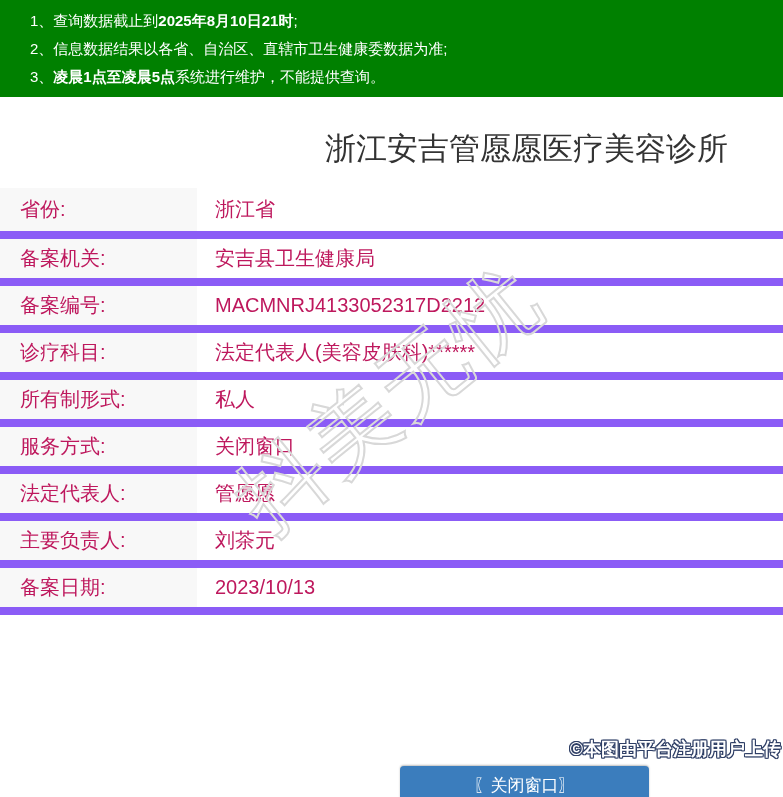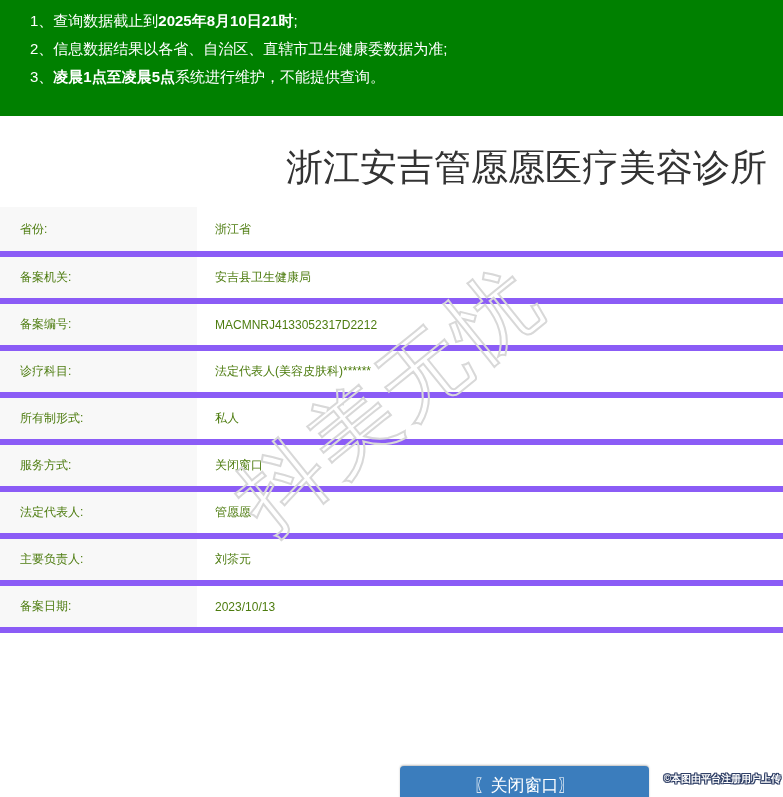--- a/index.html
+++ b/index.html
@@ -1,52 +1,52 @@
 <!DOCTYPE html>
 <html><head>
 <meta charset="utf-8">
 <style>
   * { margin:0; padding:0; box-sizing:border-box; }
   html,body { width:783px; height:797px; background:#ffffff; overflow:hidden;
               font-family:"Liberation Sans","DejaVu Sans",sans-serif; color:#333; }
   .page { position:relative; width:783px; height:797px; overflow:hidden; background:#fff; }
 
   
-  .notice-bar { width:783px; height:116px; background:#008000; color:#fff;
+  .notice-bar { width:783px; height:97px; background:#008000; color:#fff;
                 padding:7px 10px 0 30px; font-size:15px; }
   .notice-line { line-height:28px; white-space:nowrap; }
   .notice-line b { font-weight:bold; }
 
   
   .title-wrap { margin:35px 0 0 270px; text-align:center; }
-  .page-title { font-size:37px; font-weight:400; color:#333; line-height:33px; }
+  .page-title { font-size:31px; font-weight:400; color:#333; line-height:33px; }
 
   
   table.info { width:783px; border-collapse:collapse; margin-top:23px; }
-  table.info td { height:47px; vertical-align:middle; font-size:12px; color:#4d7c0f;
-                  border-bottom:6px solid #8b5cf6; }
+  table.info td { height:47px; vertical-align:middle; font-size:20px; color:#be185d;
+                  border-bottom:8px solid #8b5cf6; }
   td.cell-label { width:197px; background:#f8f8f8; padding-left:20px; }
   td.cell-value { padding-left:18px; }
 
   
   .wm-diagonal { position:absolute; left:390px; top:400px; z-index:5;
                  transform:translate(-50%,-50%) rotate(-39deg);
                  font-size:86px; letter-spacing:4px; white-space:nowrap;
                  color:transparent; -webkit-text-stroke:2px #d8d8d8;
                  pointer-events:none; }
 
   
   .close-btn { position:absolute; left:400px; top:766px; width:249px; height:40px;
                background:#3b7dbd; border:none; border-radius:4px; color:#fff;
                font-size:17px; line-height:38px; text-align:center; cursor:pointer;
                box-shadow:0 -1px 2px rgba(0,0,0,0.25); }
 
   
-  .wm-bottom { position:absolute; right:2px; top:772px; z-index:6;
-               font-size:10px; font-weight:bold; color:#fff; white-space:nowrap;
+  .wm-bottom { position:absolute; right:2px; top:737px; z-index:6;
+               font-size:18px; font-weight:bold; color:#fff; white-space:nowrap;
                text-shadow:-1px -1px 0 #2f3f66, 1px -1px 0 #2f3f66,
                            -1px 1px 0 #2f3f66, 1px 1px 0 #2f3f66,
                            0 -1px 0 #2f3f66, 0 1px 0 #2f3f66,
                            -1px 0 0 #2f3f66, 1px 0 0 #2f3f66; }
 </style>
 </head>
 <body>
 
 <div class="page">
 

